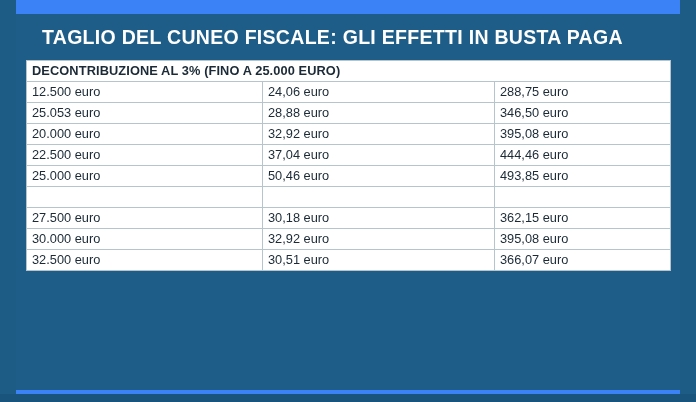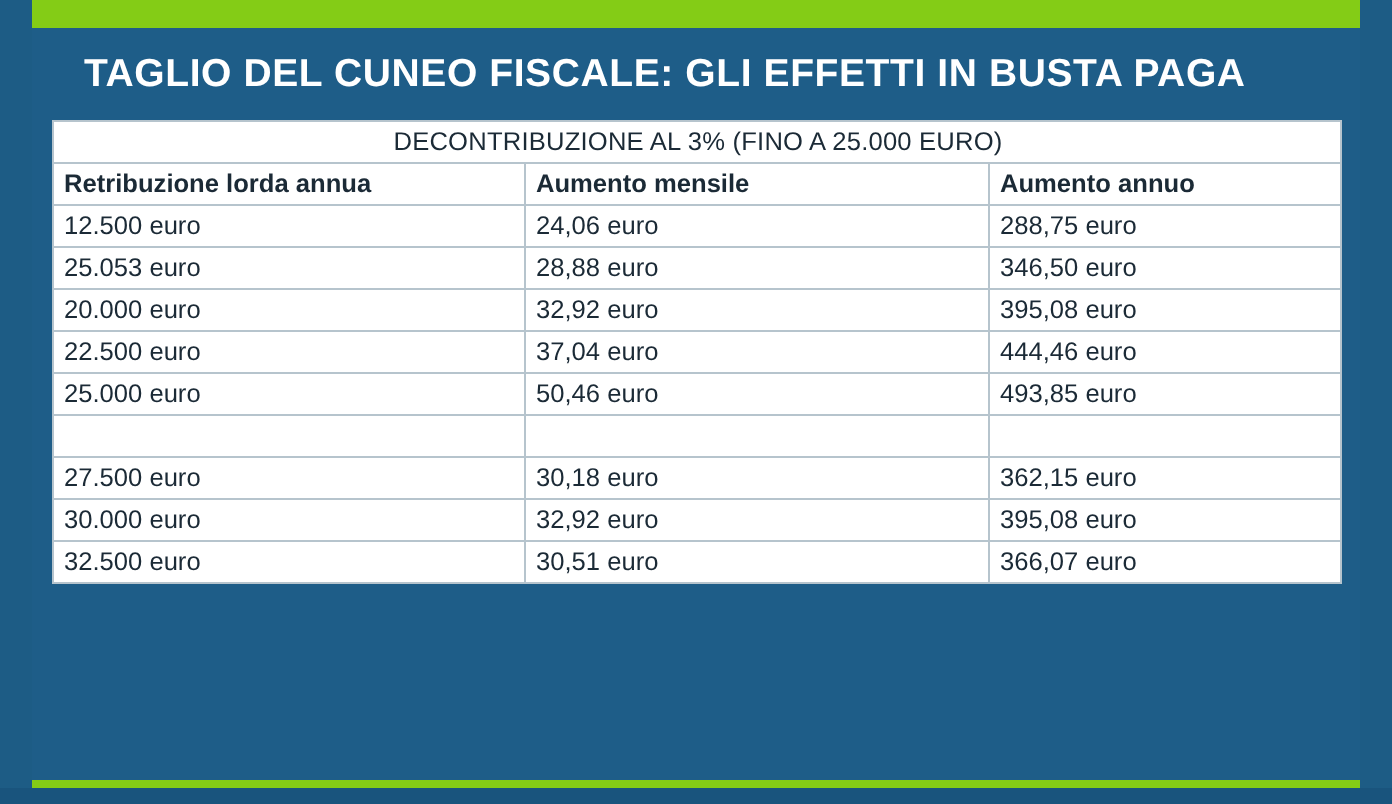--- a/index.html
+++ b/index.html
@@ -11,21 +11,21 @@
     width: 696px;
     height: 402px;
     font-family: "Liberation Sans", sans-serif;
     overflow: hidden;
   }
   .frame {
     position: absolute;
     left: 0; top: 0;
     width: 696px;
     height: 402px;
-    background: #84cc16;
+    background: #3b82f6;
     box-sizing: border-box;
   }
   .sidebar-left {
     position: absolute;
     left: 0; top: 0;
     width: 16px; height: 402px;
     background: #1d5c85;
   }
   .sidebar-right {
     position: absolute;
@@ -76,22 +76,21 @@
     height: 17px;
     vertical-align: middle;
     white-space: nowrap;
     overflow: hidden;
   }
   .col-a { width: 236px; }
   .col-b { width: 232px; }
   .col-c { width: 176px; }
 
   td.section {
-    text-align: center;
-    font-weight: normal;
+    font-weight: bold;
     font-size: 13.4px;
     letter-spacing: 0.1px;
     height: 22px;
     color: #15232e;
   }
   td.colhead {
     font-weight: bold;
     font-size: 13.4px;
     height: 21px;
     color: #15232e;
@@ -128,25 +127,20 @@
     <div class="table-wrap">
       <table class="sheet">
         <colgroup>
           <col class="col-a">
           <col class="col-b">
           <col class="col-c">
         </colgroup>
         <tbody>
           <tr>
             <td class="section" colspan="3">DECONTRIBUZIONE AL 3% (FINO A 25.000 EURO)</td>
-          </tr>
-          <tr>
-            <td class="colhead">Retribuzione lorda annua</td>
-            <td class="colhead">Aumento mensile</td>
-            <td class="colhead">Aumento annuo</td>
           </tr>
 
           <tr>
             <td>12.500 euro</td>
             <td>24,06 euro</td>
             <td>288,75 euro</td>
           </tr>
           <tr>
             <td>25.053 euro</td>
             <td>28,88 euro</td>

